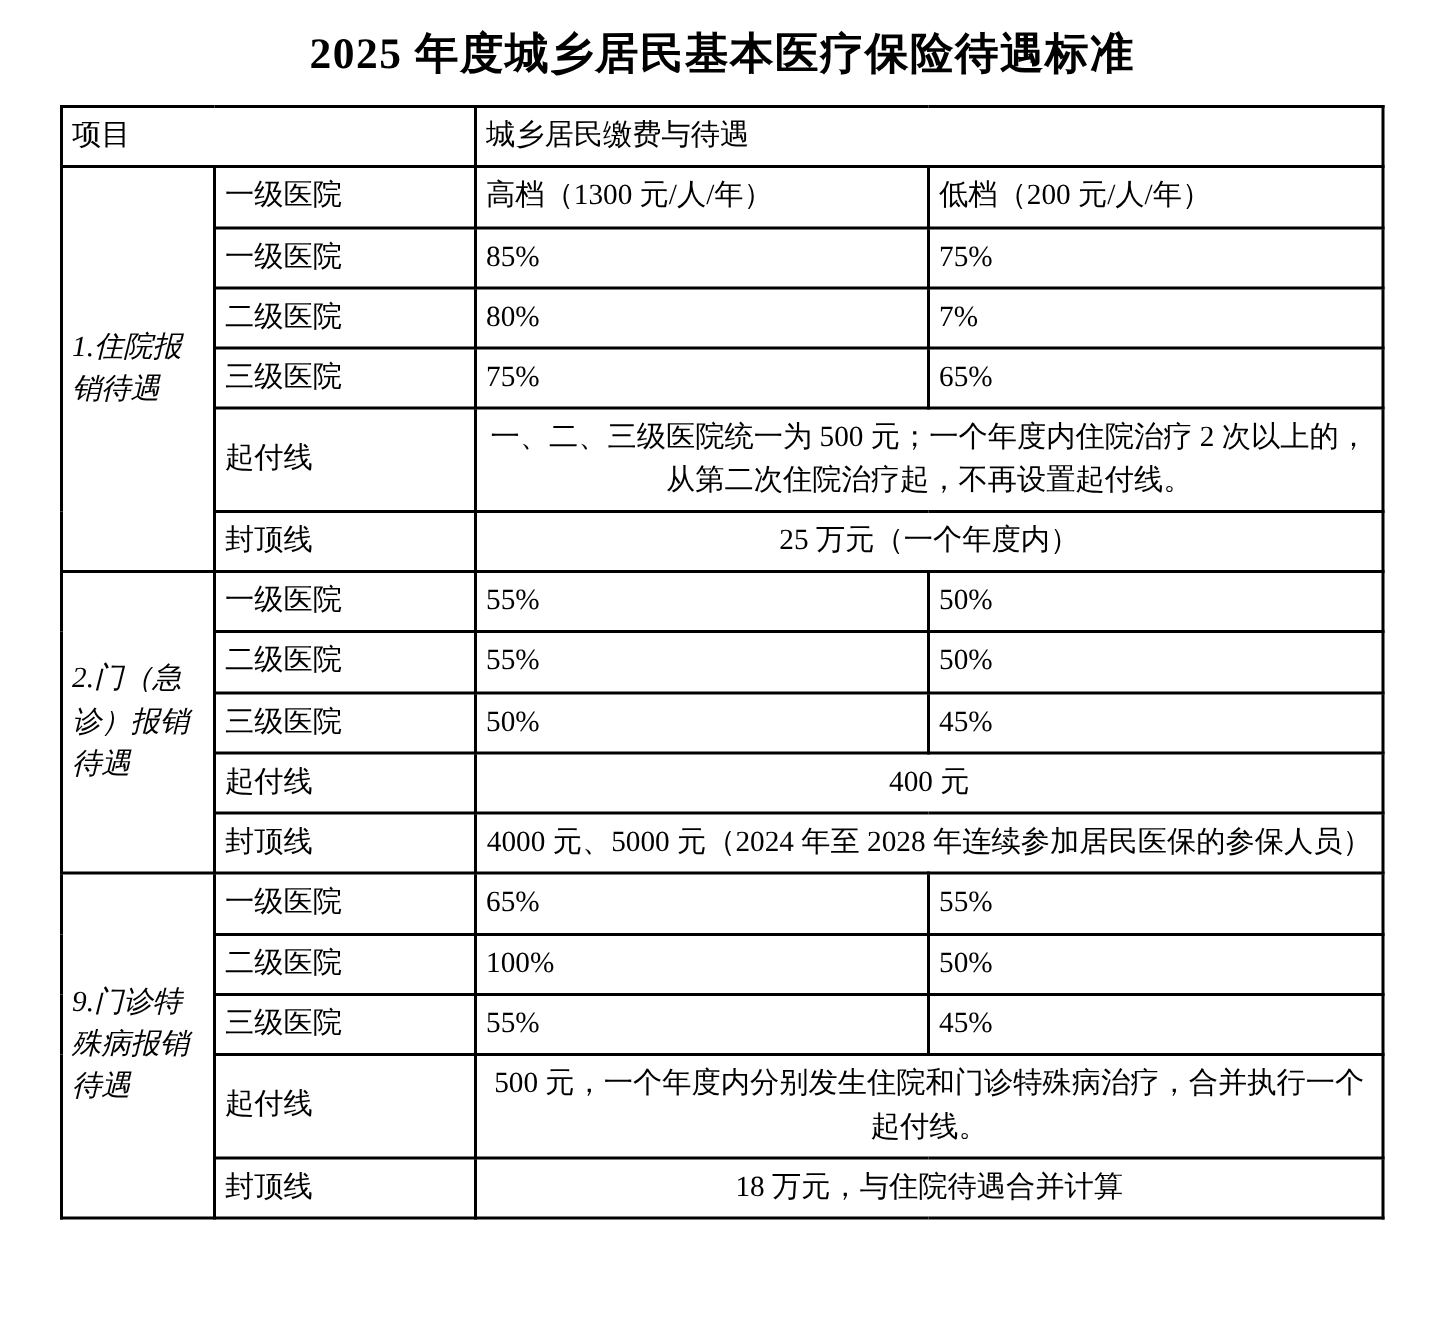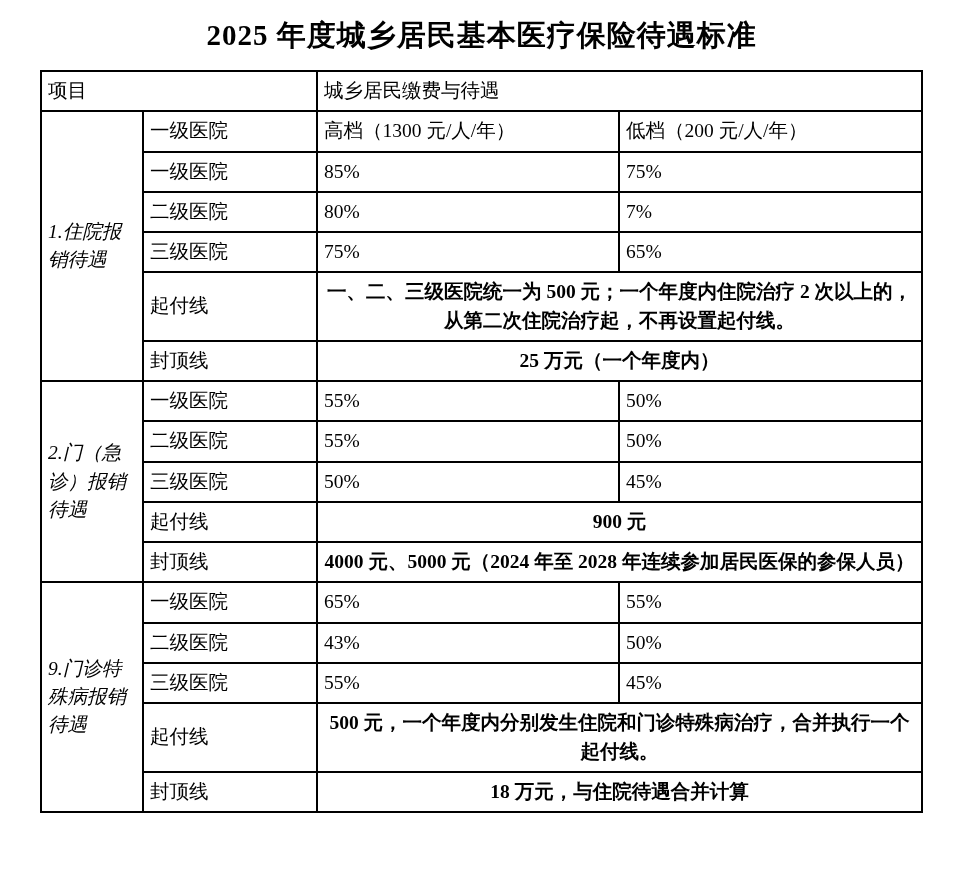--- a/index.html
+++ b/index.html
@@ -64,21 +64,20 @@
     font-size: 19.5px;
   }
   td.pct {
     font-size: 19.5px;
   }
   td.note {
     text-align: center;
     font-size: 19.5px;
     line-height: 1.6;
     padding: 8px 12px;
-    font-weight: bold;
   }
   td.tall {
     padding-top: 10px;
     padding-bottom: 10px;
   }
 </style>
 </head>
 <body>
 
 <div class="page">
@@ -140,36 +139,36 @@
         <td class="pct">55%</td>
         <td class="pct">50%</td>
       </tr>
       <tr>
         <td class="tier">三级医院</td>
         <td class="pct">50%</td>
         <td class="pct">45%</td>
       </tr>
       <tr>
         <td class="tier tall">起付线</td>
-        <td class="note" colspan="2">900 元</td>
+        <td class="note" colspan="2">400 元</td>
       </tr>
       <tr>
         <td class="tier tall">封顶线</td>
         <td class="note" colspan="2">4000 元、5000 元（2024 年至 2028 年连续参加居民医保的参保人员）</td>
       </tr>
 
       <tr>
         <td class="cat" rowspan="5">9.门诊特殊病报销待遇</td>
         <td class="tier">一级医院</td>
         <td class="pct">65%</td>
         <td class="pct">55%</td>
       </tr>
       <tr>
         <td class="tier">二级医院</td>
-        <td class="pct">43%</td>
+        <td class="pct">100%</td>
         <td class="pct">50%</td>
       </tr>
       <tr>
         <td class="tier">三级医院</td>
         <td class="pct">55%</td>
         <td class="pct">45%</td>
       </tr>
       <tr>
         <td class="tier tall">起付线</td>
         <td class="note" colspan="2">500 元，一个年度内分别发生住院和门诊特殊病治疗，合并执行一个起付线。</td>

